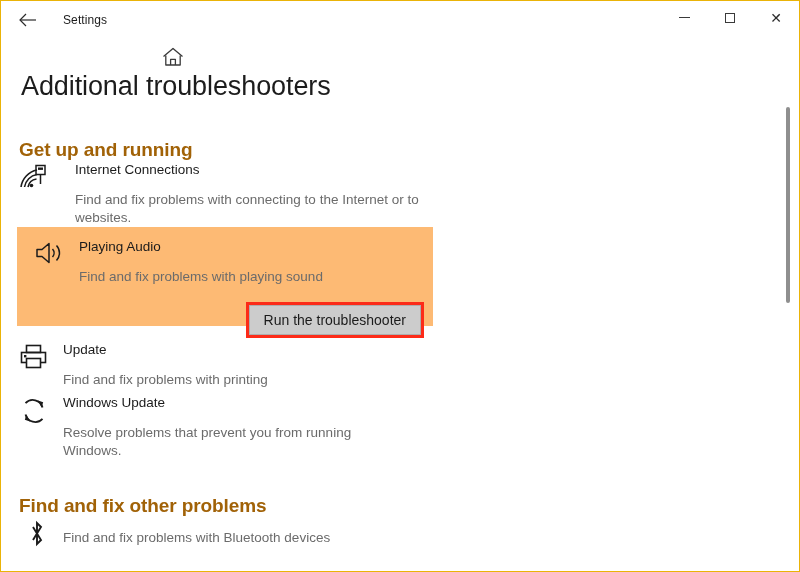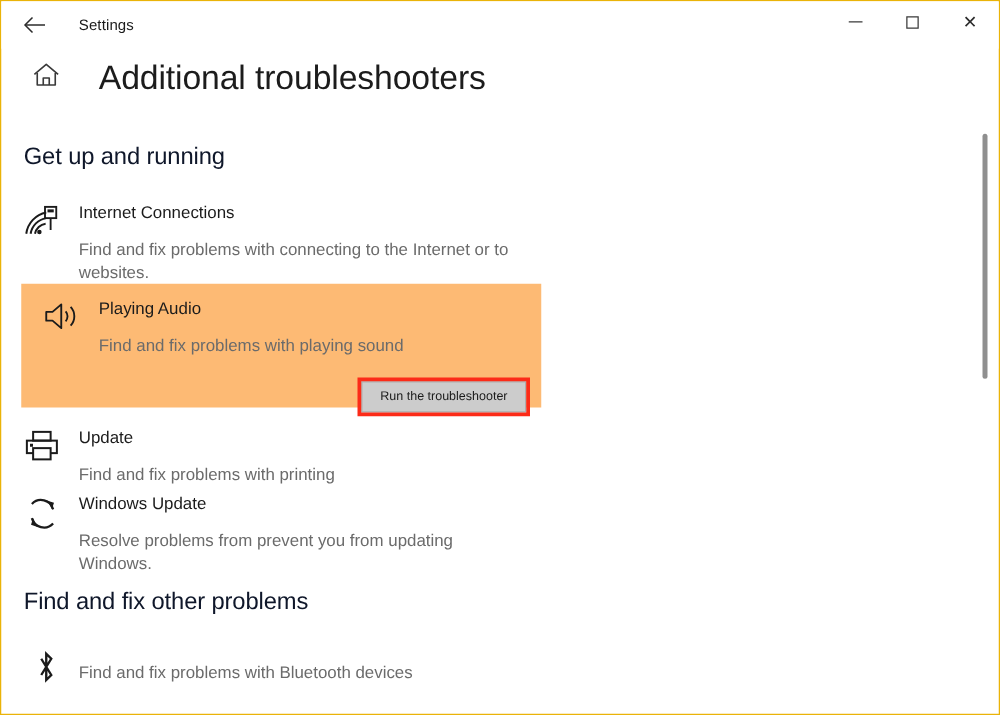--- a/index.html
+++ b/index.html
@@ -72,20 +72,21 @@
     box-sizing: border-box;
   }
   .glyph-close { font-size: 14px; line-height: 1; font-family: "DejaVu Sans", sans-serif; }
 
   
   #page-header {
     position: absolute;
     left: 0; top: 46px;
     display: flex;
     align-items: center;
+    flex-direction: column;
   }
   #home-icon-wrap {
     width: 44px;
     margin-left: 14px;
     display: flex;
     justify-content: center;
     align-items: center;
     cursor: pointer;
   }
   #page-title {
@@ -100,24 +101,25 @@
   
   #content {
     position: absolute;
     left: 0;
     top: 100px;
     width: 800px;
     height: 470px;
   }
   .section-heading {
     font-size: 19px;
-    font-weight: 400;
-    color: #0f172a;
+    font-weight: 700;
+    color: #a16207;
     margin-left: 18px;
     letter-spacing: -0.1px;
+    margin-top: 24px;
   }
   .ts-row {
     position: relative;
     display: flex;
     padding-left: 18px;
     box-sizing: border-box;
   }
   .ts-row.selected {
     background: #fdba74;
     width: 416px;
@@ -146,21 +148,21 @@
   .run-button-area {
     display: flex;
     justify-content: flex-end;
     padding-right: 12px;
   }
   #run-troubleshooter-button {
     background: #cccccc;
     border: 1px solid #adadad;
     color: #1b1b1b;
     font-family: "Liberation Sans", sans-serif;
-    font-size: 10px;
+    font-size: 14px;
     padding: 6px 14px;
     cursor: pointer;
     outline: 3px solid #fc2b18;
     outline-offset: 0px;
   }
 
   
   #scrollbar-track {
     position: absolute;
     right: 5px;
@@ -217,21 +219,21 @@
         </svg>
       </span>
     </div>
     <div id="page-title">Additional troubleshooters</div>
   </div>
 
   <div id="content">
 
     <div class="section-heading" style="position:absolute; left:0; top:14px;">Get up and running</div>
 
-    <div class="ts-row" style="position:absolute; left:0; top:60px;">
+    <div class="ts-row" style="position:absolute; left:0; top:60px;gap:12px;">
       <div class="ts-icon">
         <svg width="30" height="30" viewBox="0 0 30 30" fill="none">
           <path d="M2 24 A20 20 0 0 1 18 7" stroke="#1b1b1b" stroke-width="1.6" fill="none"></path>
           <path d="M5.5 24 A15 15 0 0 1 18 11.5" stroke="#1b1b1b" stroke-width="1.6" fill="none"></path>
           <path d="M9 24 A10 10 0 0 1 17.5 16" stroke="#1b1b1b" stroke-width="1.6" fill="none"></path>
           <circle cx="12.5" cy="22.5" r="1.8" fill="#1b1b1b"></circle>
           <rect x="17" y="2.5" width="9" height="9" stroke="#1b1b1b" stroke-width="1.5" fill="none"></rect>
           <rect x="19" y="4.5" width="5" height="2.4" fill="#1b1b1b"></rect>
           <path d="M21.5 11.5 V21" stroke="#1b1b1b" stroke-width="1.5"></path>
         </svg>
@@ -280,21 +282,21 @@
       <div class="ts-icon">
         <svg width="30" height="30" viewBox="0 0 30 30" fill="none">
           <path d="M23.5 11.5 A10 10 0 0 0 6.5 7.2" stroke="#1b1b1b" stroke-width="1.8" fill="none"></path>
           <path d="M6.5 18.5 A10 10 0 0 0 23.5 22.8" stroke="#1b1b1b" stroke-width="1.8" fill="none"></path>
           <path d="M19 4.5 L24.2 6.2 L22.5 11.4 Z" fill="#1b1b1b"></path>
           <path d="M11 25.5 L5.8 23.8 L7.5 18.6 Z" fill="#1b1b1b"></path>
         </svg>
       </div>
       <div class="ts-text">
         <div class="ts-name">Windows Update</div>
-        <div class="ts-desc">Resolve problems from prevent you from updating Windows.</div>
+        <div class="ts-desc">Resolve problems that prevent you from running Windows.</div>
       </div>
     </div>
 
     <div class="section-heading" style="position:absolute; left:0; top:370px;">Find and fix other problems</div>
 
     <div class="ts-row" style="position:absolute; left:0; top:416px;">
       <div class="ts-icon">
         <svg width="30" height="30" viewBox="0 0 30 30" fill="none" style="margin-left:3px;">
           <path d="M11 8 L19 21 L15 25 V4 L19 8 L11 21" stroke="#1b1b1b" stroke-width="1.9" fill="none" stroke-linejoin="miter"></path>
         </svg>

